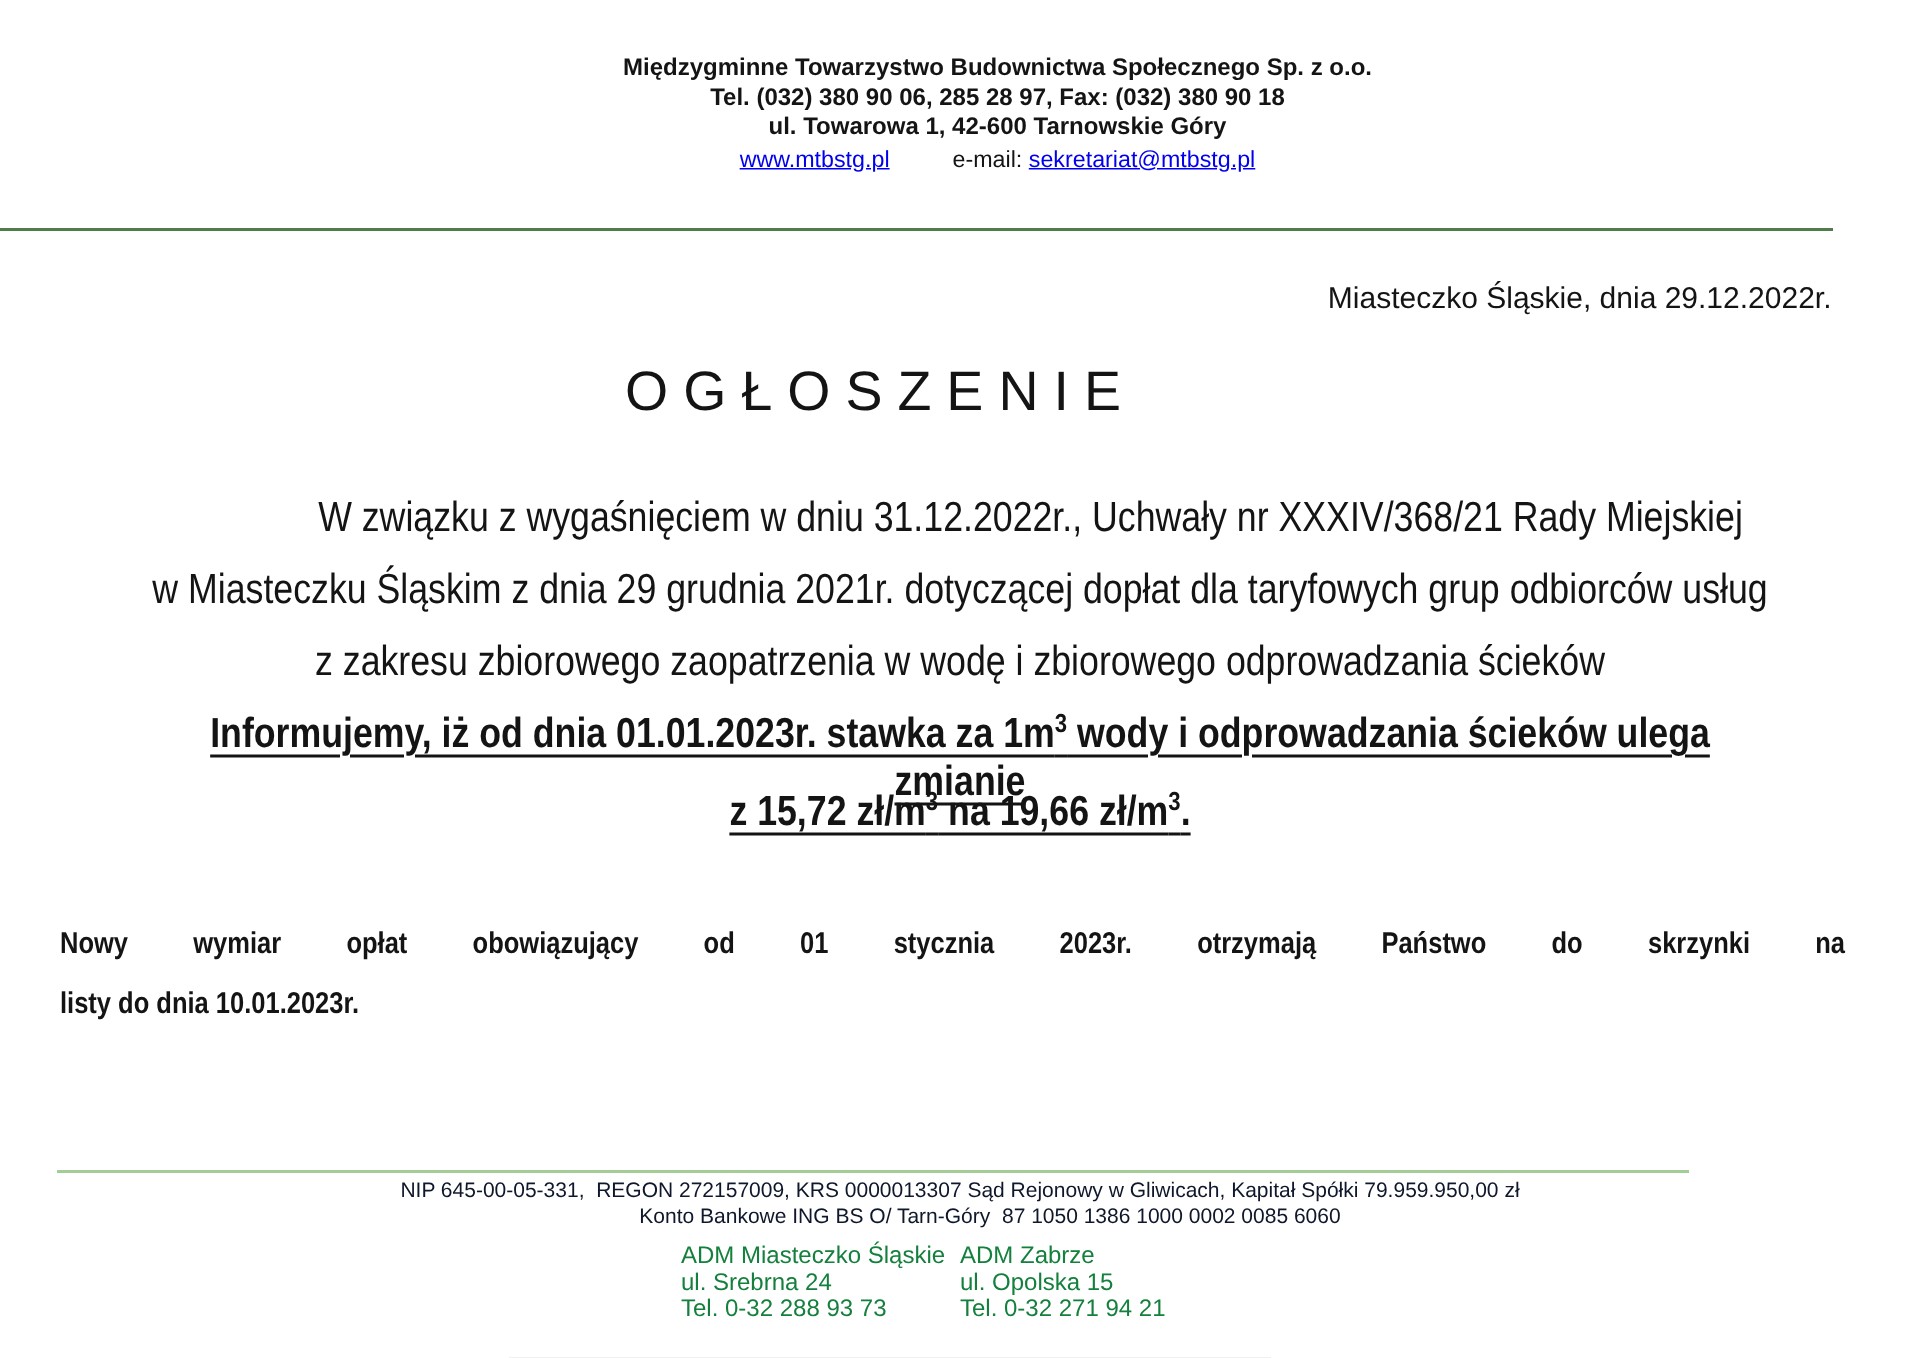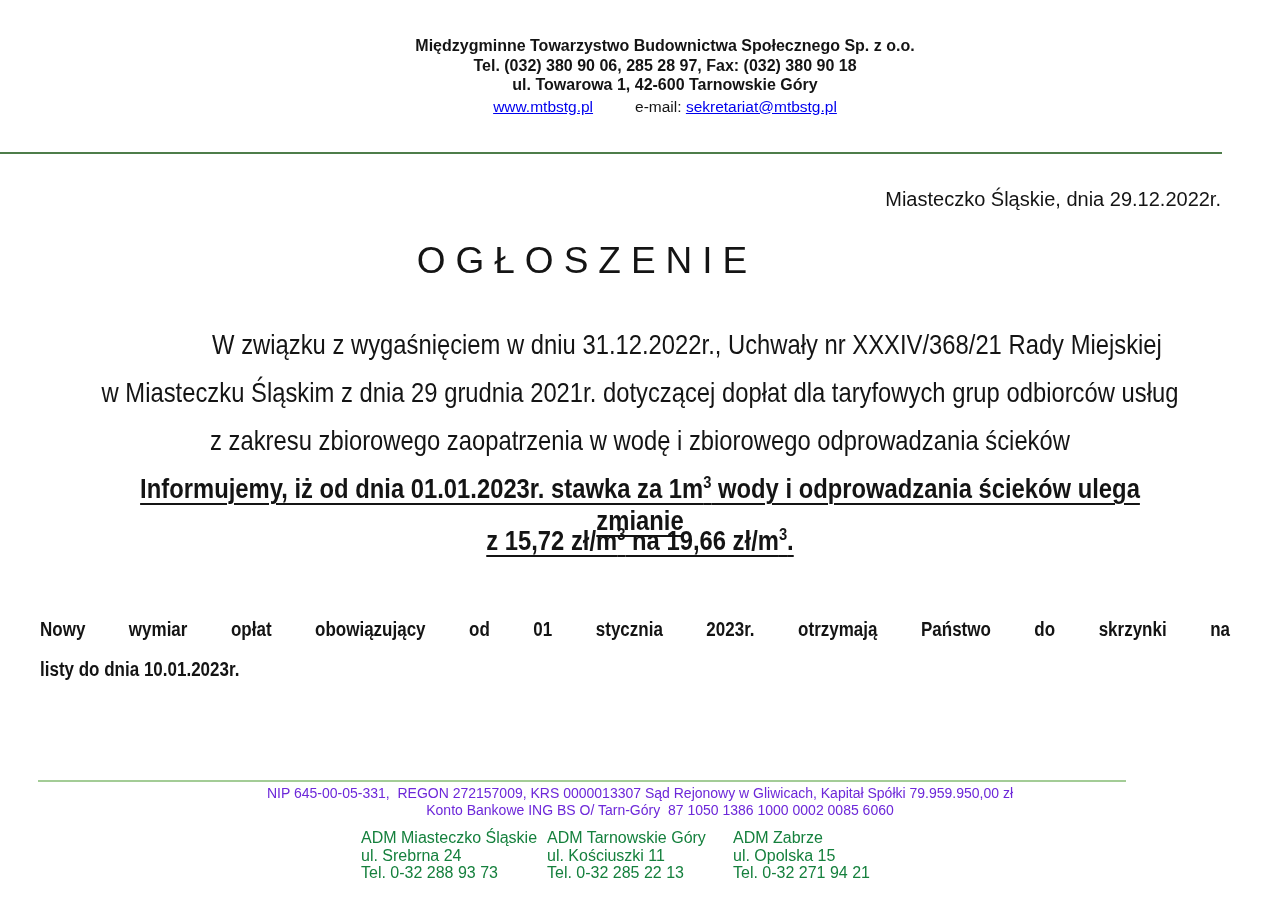--- a/index.html
+++ b/index.html
@@ -59,21 +59,21 @@
   }
   .cw { width: 117.65%; transform: scaleX(0.85); transform-origin: 0 0; }
   .notice-l1 { text-align: justify; text-align-last: justify; }
   
   .footer-rule {
     position: absolute; top: 780px; left: 38px; width: 1088px; height: 0;
     border-top: 2px solid #a3cc96;
   }
   .footer-line {
     position: absolute; left: 0; width: 1280px; text-align: center;
-    font-size: 14px; white-space: pre; color: #6d28d9;
+    font-size: 14px; white-space: pre; color: #0f172a;
   }
   .f-registry { top: 785px; }
   .f-bank { top: 802px; padding-left: 40px; }
   .offices {
     position: absolute; top: 829px; left: 0; width: 1280px;
     display: flex; justify-content: center;
   }
   .office {
     width: 186px; 
     font-size: 16px; line-height: 17.5px; color: #15803d;
@@ -118,24 +118,19 @@
   <div class="footer-line f-registry">NIP 645-00-05-331,  REGON 272157009, KRS 0000013307 Sąd Rejonowy w Gliwicach, Kapitał Spółki 79.959.950,00 zł</div>
   <div class="footer-line f-bank">Konto Bankowe ING BS O/ Tarn-Góry  87 1050 1386 1000 0002 0085 6060</div>
 
   <div class="offices">
     <div class="office">
       <div>ADM Miasteczko Śląskie</div>
       <div>ul. Srebrna 24</div>
       <div>Tel. 0-32 288 93 73</div>
     </div>
     <div class="office">
-      <div>ADM Tarnowskie Góry</div>
-      <div>ul. Kościuszki 11</div>
-      <div>Tel. 0-32 285 22 13</div>
-    </div>
-    <div class="office">
       <div>ADM Zabrze</div>
       <div>ul. Opolska 15</div>
       <div>Tel. 0-32 271 94 21</div>
     </div>
   </div>
 
 </div>
 
 </body></html>

